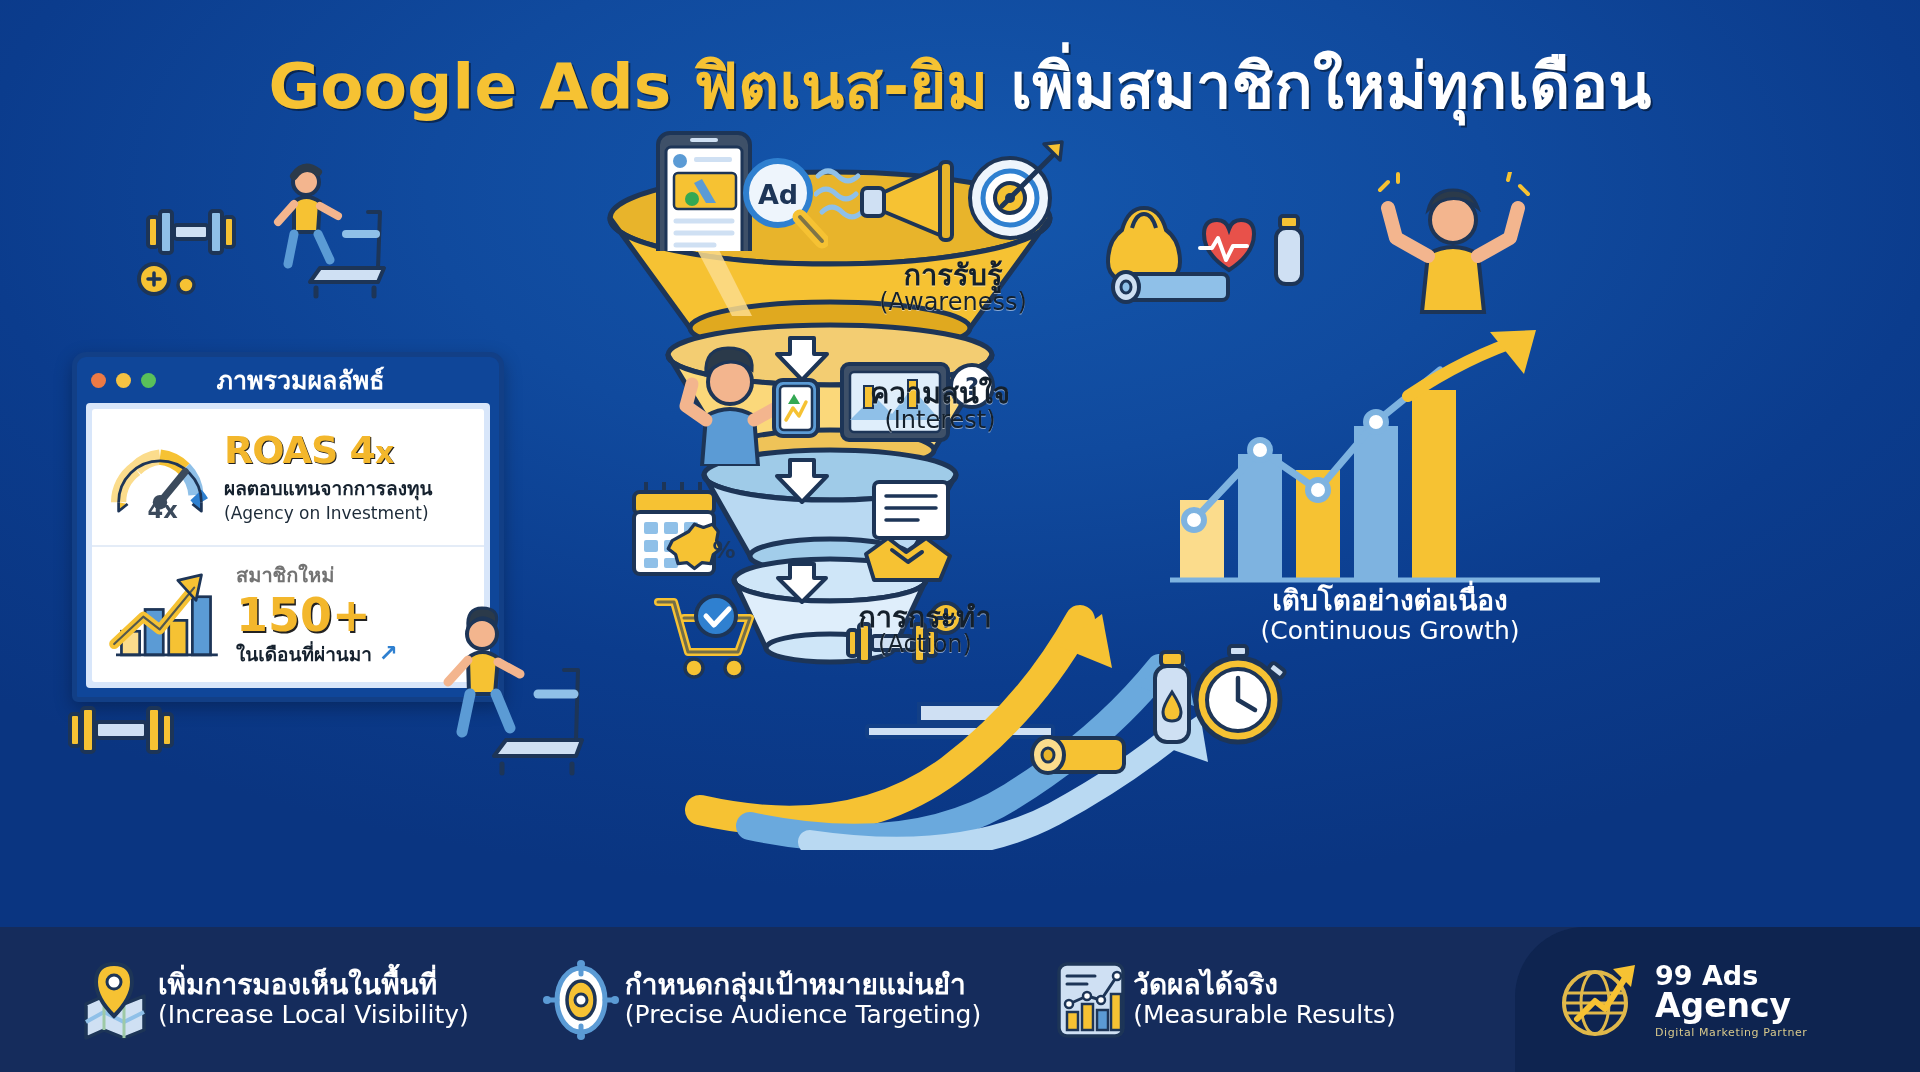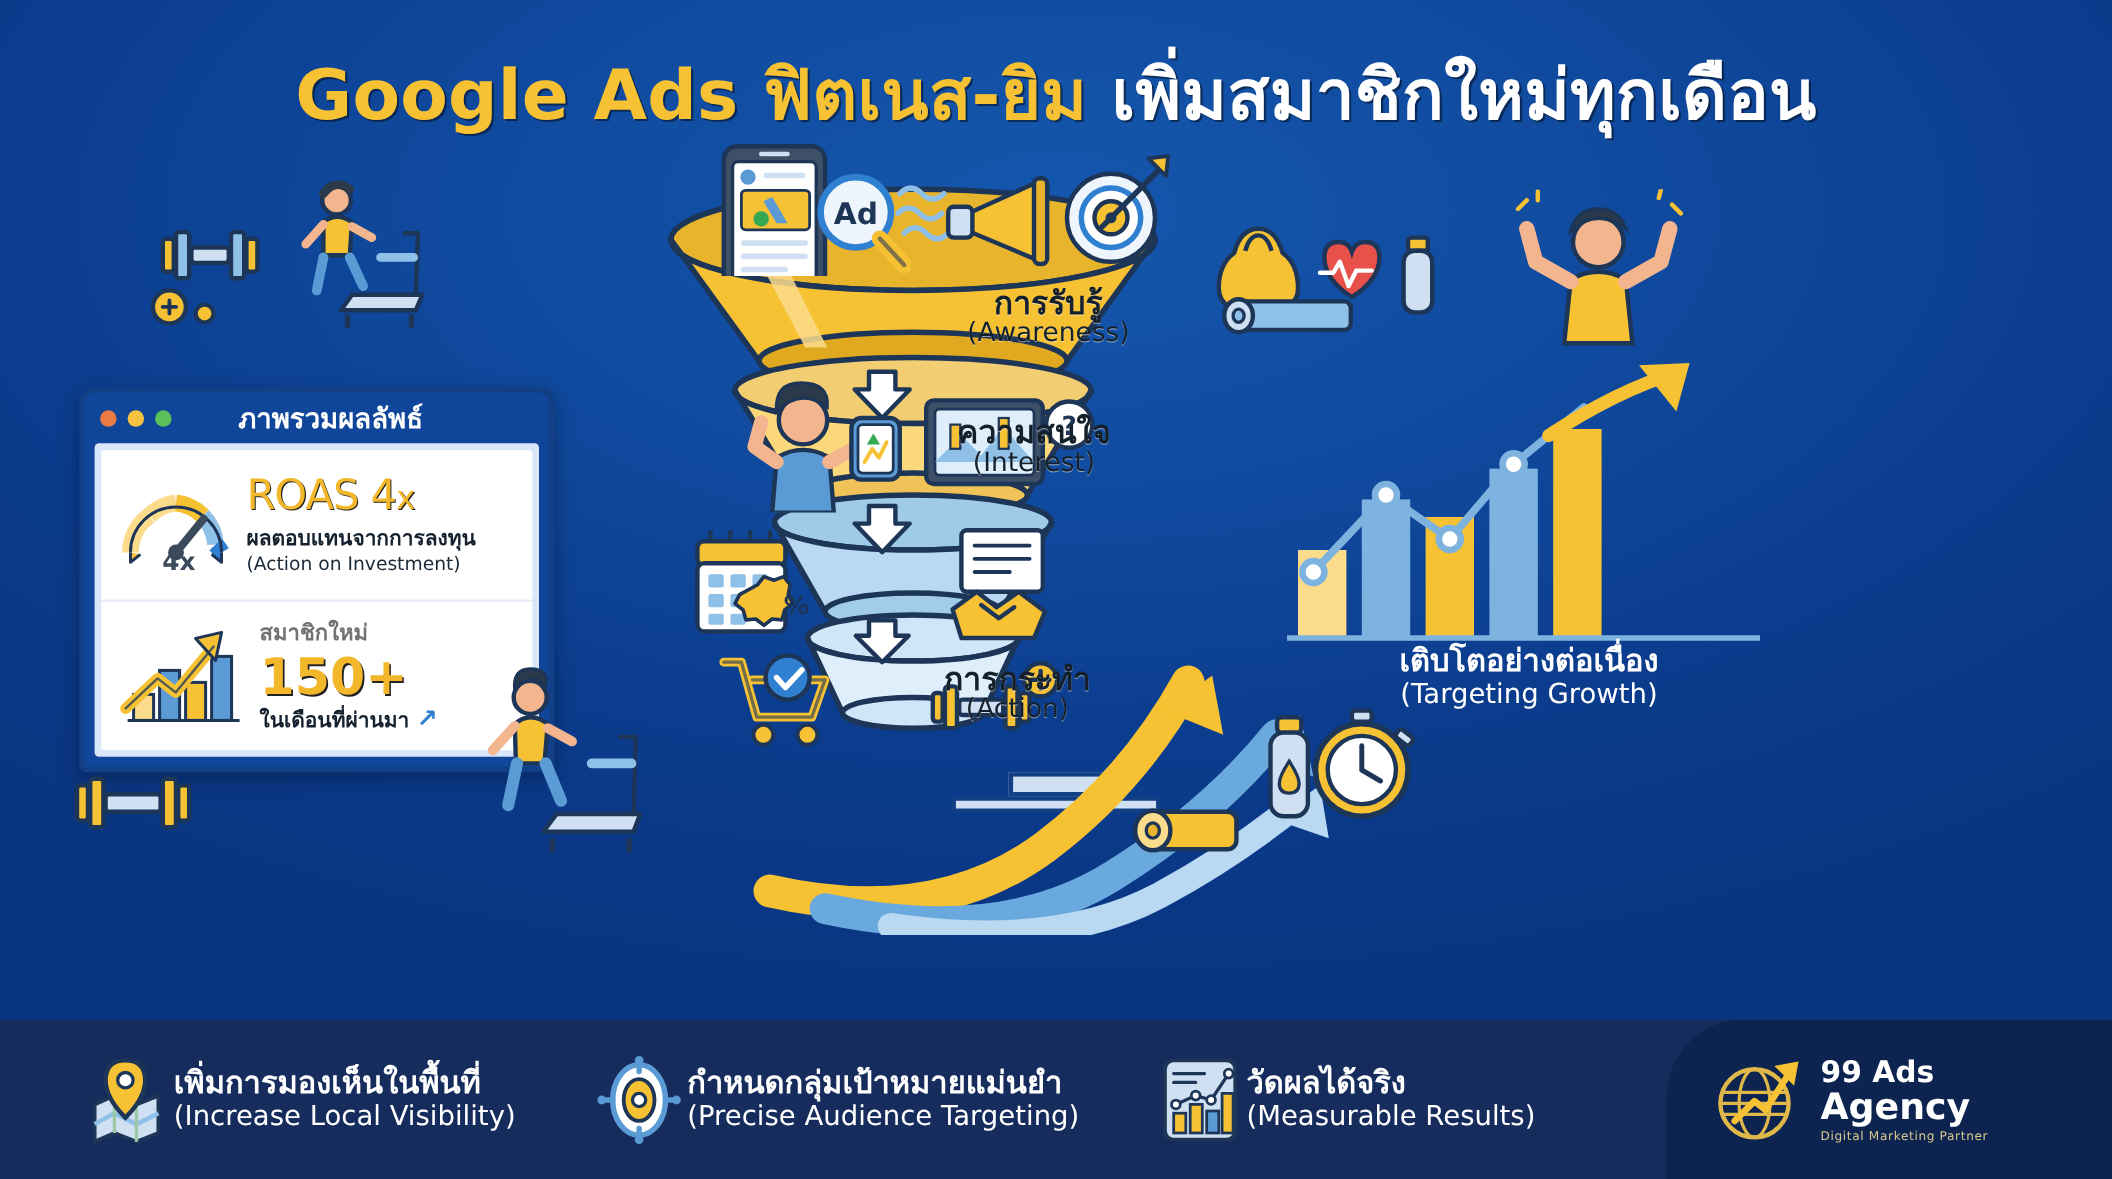--- a/index.html
+++ b/index.html
@@ -44,21 +44,21 @@
     position:absolute; left:9px; right:9px; top:46px; bottom:9px;
     background:#d8e6fa; border-radius:4px; padding:6px;
   }
   .dash-inner{
     width:100%; height:100%; background:#fff; border-radius:3px;
     display:flex; flex-direction:column;
   }
   .kpi{ flex:1; display:flex; align-items:center; padding:8px 14px; gap:10px; }
   .kpi.top{ border-bottom:2px solid #e4ecf7; }
   .kpi-text{ display:flex; flex-direction:column; }
-  .kpi-main{ font-size:38px; font-weight:normal; color:#f3b72c; line-height:1;
+  .kpi-main{ font-size:38px; font-weight:bold; color:#f3b72c; line-height:1;
              text-shadow:1px 1px 0 #222; letter-spacing:-1px;}
   .kpi-main .sm{ font-size:30px; }
   .kpi-sub{ font-size:19px; font-weight:bold; color:#15212e; margin-top:4px; }
   .kpi-eng{ font-size:17px; color:#1c2a38; }
   .kpi-lead{ font-size:20px; font-weight:bold; color:#737373; }
   .kpi-big{ font-size:46px; font-weight:bold; color:#f3b72c; line-height:1.05;
             text-shadow:1.5px 1.5px 0 #222; }
   .kpi-tail{ font-size:19px; font-weight:bold; color:#15212e; }
   .gauge{ flex:0 0 108px; }
   .minichart{ flex:0 0 120px; }
@@ -196,21 +196,21 @@
             <path d="M14 78 A46 46 0 0 1 106 78" fill="none" stroke="#1d3557" stroke-width="3"></path>
             <path d="M14 78 L14 88 L24 80" fill="#f6c233" stroke="#1d3557" stroke-width="3" stroke-linejoin="round"></path>
             <path d="M106 78 L106 88 L96 80" fill="#2f80d0" stroke="#1d3557" stroke-width="3" stroke-linejoin="round"></path>
             <line x1="60" y1="78" x2="88" y2="44" stroke="#3b4a5c" stroke-width="8" stroke-linecap="round"></line>
             <circle cx="60" cy="78" r="8" fill="#3b4a5c"></circle>
             <text x="63" y="96" text-anchor="middle" font-size="25" font-weight="bold" fill="#3b4a5c" font-family="DejaVu Sans, sans-serif">4x</text>
           </svg>
           <div class="kpi-text">
             <div class="kpi-main"><span>ROAS 4</span><span class="sm">x</span></div>
             <div class="kpi-sub">ผลตอบแทนจากการลงทุน</div>
-            <div class="kpi-eng">(Action on Investment)</div>
+            <div class="kpi-eng">(Agency on Investment)</div>
           </div>
         </div>
 
         <div class="kpi">
           <svg class="minichart" viewBox="0 0 130 110" width="120" height="100">
             <rect x="16" y="74" width="20" height="26" fill="#fbdc8c" stroke="#1d3557" stroke-width="3"></rect>
             <rect x="42" y="50" width="20" height="50" fill="#5b9bd5" stroke="#1d3557" stroke-width="3"></rect>
             <rect x="68" y="62" width="20" height="38" fill="#f6c233" stroke="#1d3557" stroke-width="3"></rect>
             <rect x="94" y="36" width="20" height="64" fill="#5b9bd5" stroke="#1d3557" stroke-width="3"></rect>
             <path d="M8 88 L40 58 L58 72 L96 26" fill="none" stroke="#f6c233" stroke-width="11" stroke-linecap="round" stroke-linejoin="round"></path>
@@ -453,21 +453,21 @@
       <circle cx="158" cy="160" r="10"></circle>
         <circle cx="216" cy="92" r="10"></circle>
     </g>
     <path d="M248 66 q60 -40 118 -58" fill="none" stroke="#f6c233" stroke-width="12" stroke-linecap="round"></path>
     <path d="M330 2 l46 -2 l-12 44 z" fill="#f6c233"></path>
     <line x1="10" y1="250" x2="440" y2="250" stroke="#7eb3e0" stroke-width="5"></line>
   </svg>
 
   <div class="growth-cap">
     <span class="th">เติบโตอย่างต่อเนื่อง</span>
-    <span class="en">(Targeting Growth)</span>
+    <span class="en">(Continuous Growth)</span>
   </div>
 
   <svg class="abs" style="left:1125px; top:640px;" width="200" height="140" viewBox="0 0 200 140">
     <rect x="36" y="12" width="22" height="14" rx="4" fill="#f6c233" stroke="#1d3557" stroke-width="4"></rect>
     <rect x="30" y="26" width="34" height="76" rx="12" fill="#cfe0f3" stroke="#1d3557" stroke-width="4"></rect>
     <path d="M47 52 q9 14 9 20 q0 9 -9 9 q-9 0 -9 -9 q0 -6 9 -20z" fill="#f6c233" stroke="#1d3557" stroke-width="3"></path>
     <g>
       <rect x="104" y="6" width="18" height="10" rx="3" fill="#cfe0f3" stroke="#1d3557" stroke-width="4"></rect>
       <circle cx="113" cy="60" r="42" fill="#f6c233" stroke="#1d3557" stroke-width="5"></circle>
       <circle cx="113" cy="60" r="31" fill="#ffffff" stroke="#1d3557" stroke-width="4"></circle>

